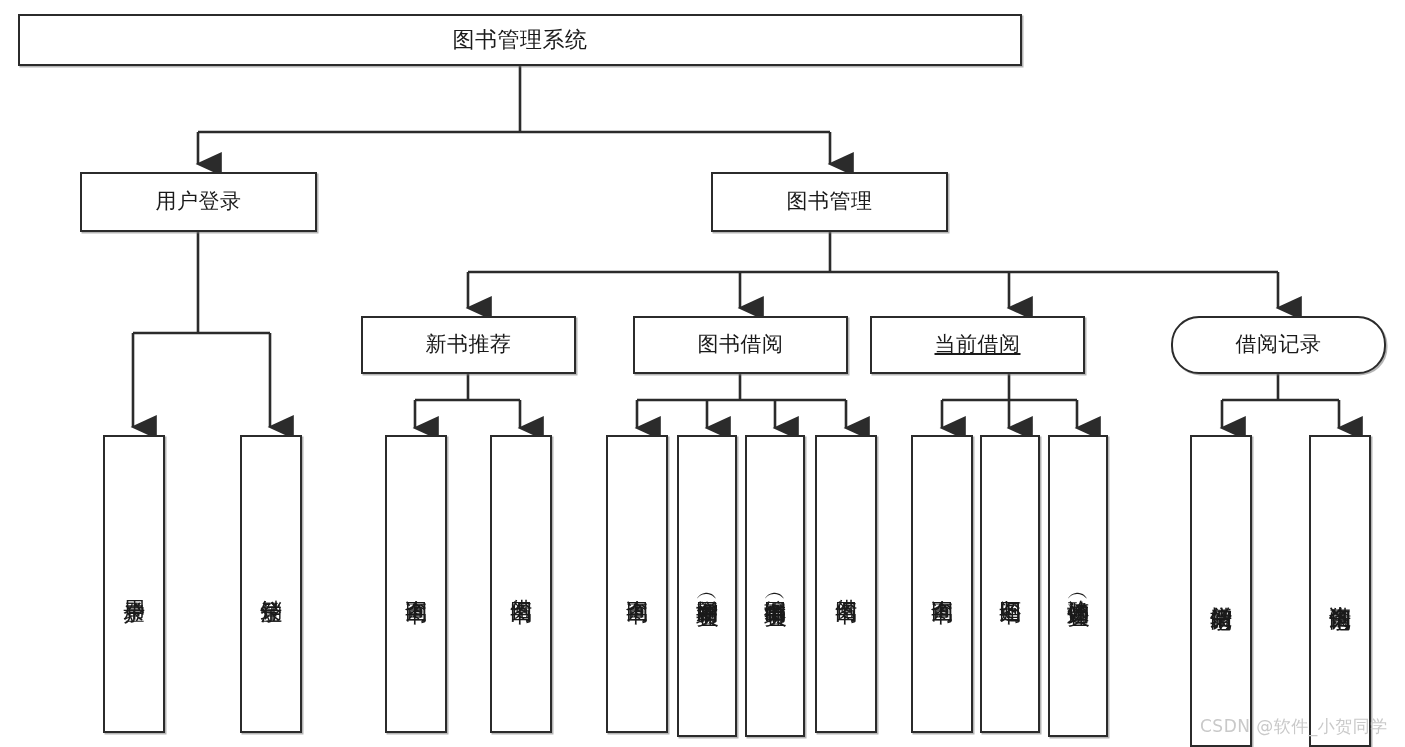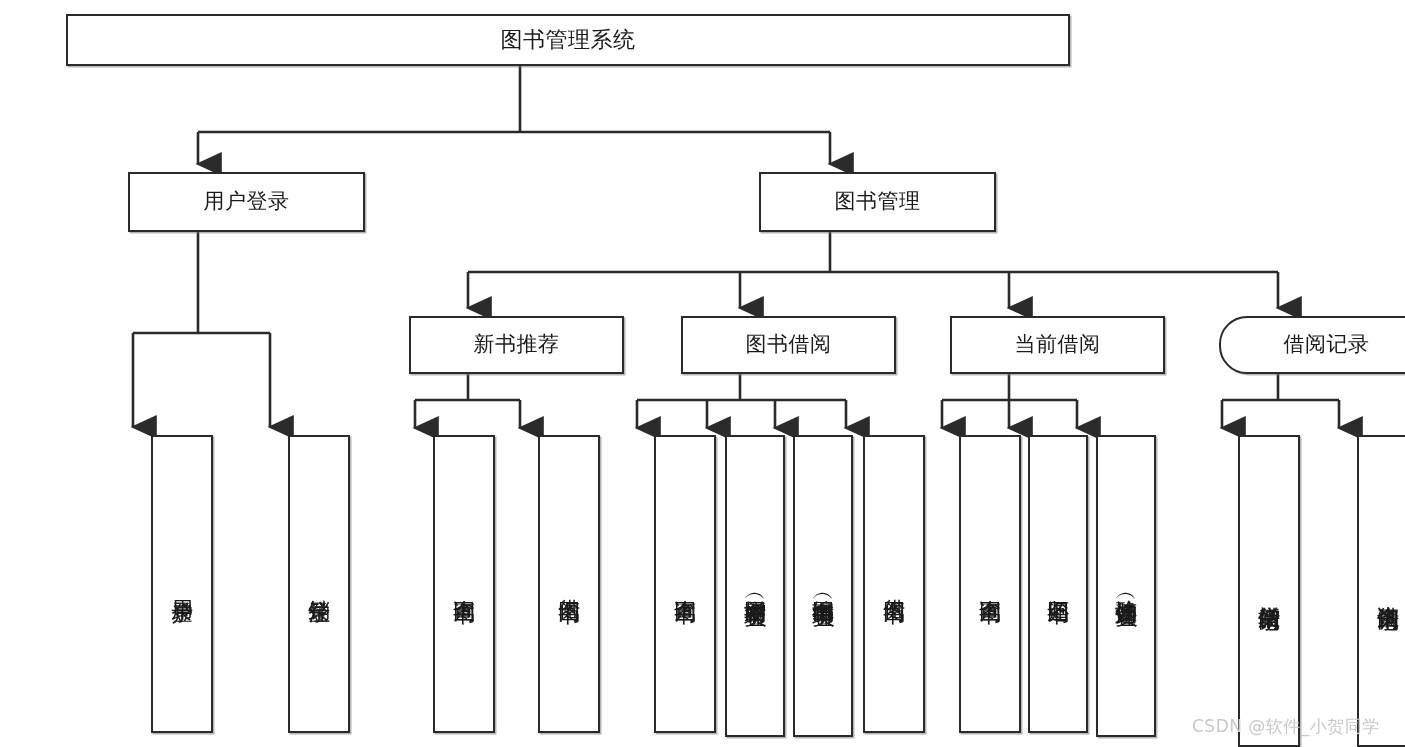--- a/index.html
+++ b/index.html
@@ -28,21 +28,20 @@
   .node {
     position: absolute;
     box-sizing: border-box;
     border: 2px solid #2b2b2b;
     background: #ffffff;
     display: flex;
     align-items: center;
     justify-content: center;
     color: #1a1a1a;
     box-shadow: 1.5px 1.5px 0 0 rgba(120,120,120,0.55);
-    margin-left: 48px;
   }
   .node .label {
     display: block;
     text-align: center;
     white-space: pre;
     letter-spacing: 0.5px;
   }
   .node.horiz .label {
     font-size: 21px;
     line-height: 1.1;
@@ -136,21 +135,21 @@
   <div class="node horiz" style="left:711px; top:172px; width:237px; height:60px;">
     <span class="label">图书管理</span>
   </div>
 
   <div class="node horiz" style="left:633px; top:316px; width:215px; height:58px;">
     <span class="label">图书借阅</span>
   </div>
   <div class="node horiz" style="left:361px; top:316px; width:215px; height:58px;">
     <span class="label">新书推荐</span>
   </div>
-  <div class="node horiz" style="left:902px; top:316px; width:215px; height:58px;">
+  <div class="node horiz" style="left:870px; top:316px; width:215px; height:58px;text-decoration:underline;">
     <span class="label">当前借阅</span>
   </div>
   <div class="node horiz" style="left:1171px; top:316px; width:215px; height:58px;border-radius:28px;">
     <span class="label">借阅记录</span>
   </div>
 
   <div class="node vert" style="left:103px; top:435px; width:62px; height:298px;">
     <span class="label">用户登录</span>
   </div>
   <div class="node vert" style="left:240px; top:435px; width:62px; height:298px;">
@@ -187,15 +186,15 @@
     <span class="label">确认归还（管理员）</span>
   </div>
 
   <div class="node vert" style="left:1190px; top:435px; width:62px; height:312px;">
     <span class="label">新增借阅记录</span>
   </div>
   <div class="node vert" style="left:1309px; top:435px; width:62px; height:312px;">
     <span class="label">查询借阅记录</span>
   </div>
 
-  <div class="watermark" style="left:1192px; top:715px;">CSDN @软件_小贺同学</div>
+  <div class="watermark" style="left:1192px; top:715px;padding-left:8px;">CSDN @软件_小贺同学</div>
 
 </div>
 
 </body></html>

